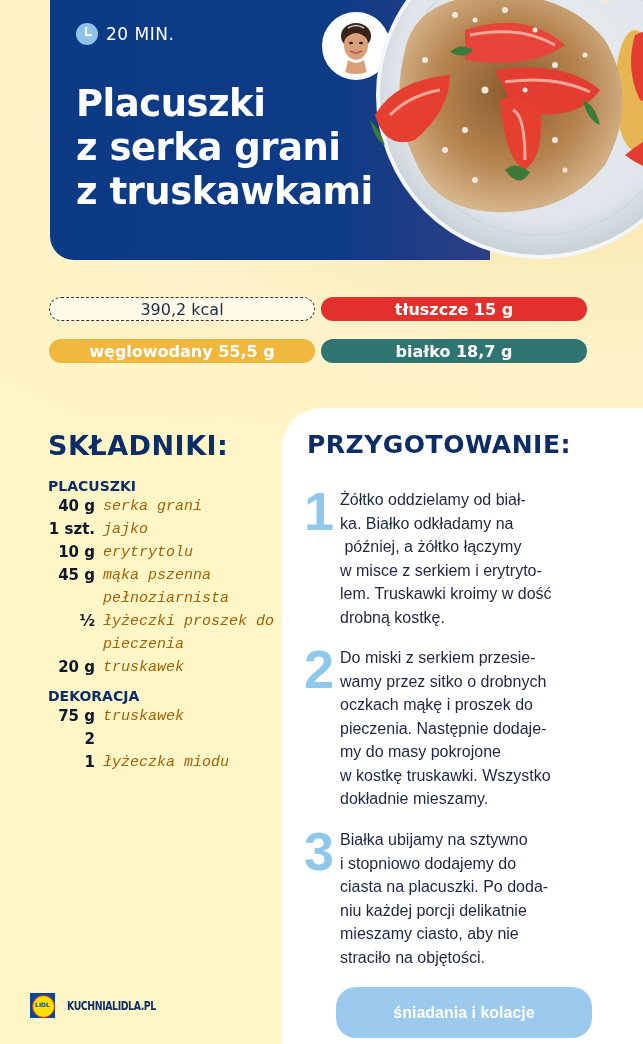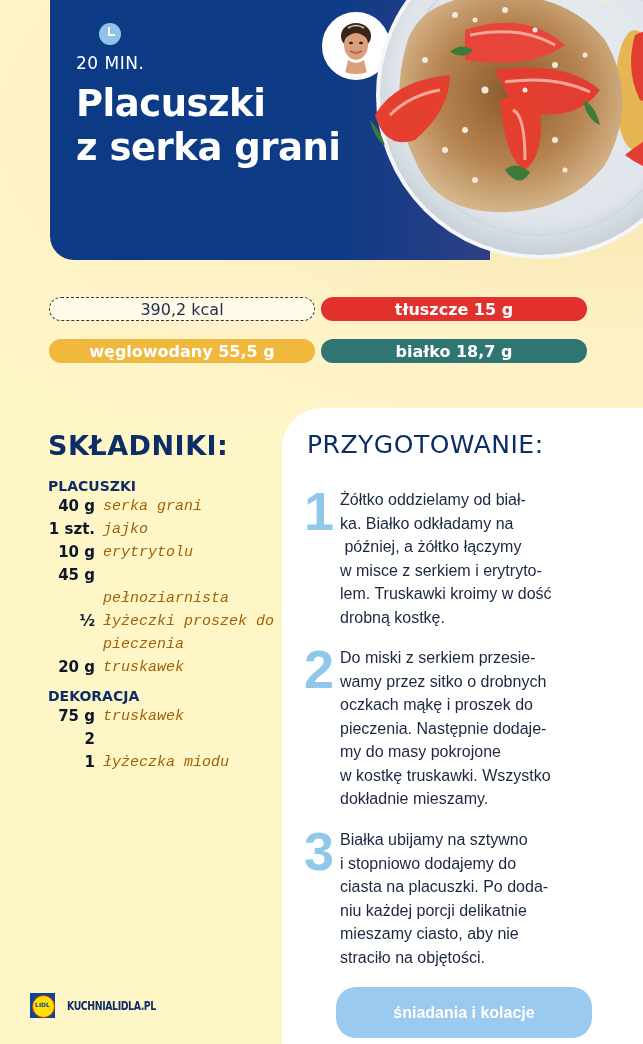--- a/index.html
+++ b/index.html
@@ -16,21 +16,21 @@
   }
   
   .header-card {
     position: absolute; left: 50px; top: 0; width: 440px; height: 260px;
     background: linear-gradient(90deg, #0c3a84 0%, #0e3b85 65%, #2d3f86 100%);
     border-bottom-left-radius: 24px;
     overflow: hidden;
   }
   .time-row {
     position: absolute; left: 26px; top: 23px;
-    display: flex; align-items: center; gap: 8px; flex-direction: column;
+    display: flex; align-items: center; gap: 8px;
   }
   .clock-icon {
     width: 22px; height: 22px; border-radius: 50%;
     background: #8fc3ea; position: relative;
   }
   .clock-icon::before {
     content: ""; position: absolute; left: 9px; top: 4px; width: 2px; height: 8px;
     background: #fff;
   }
   .clock-icon::after {
@@ -75,21 +75,21 @@
   .ing-row { display: flex; font-size: 15px; line-height: 23px; }
   .ing-qty { width: 47px; text-align: right; font-weight: bold; color: #0f172a; font-size: 15px; flex-shrink: 0; }
   .ing-name { padding-left: 8px; font-style: italic; color: #a16207; font-size: 15px; font-family: Liberation Mono, monospace; }
   
   .steps-card {
     position: absolute; left: 282px; top: 408px; width: 361px; height: 636px;
     background: #ffffff; border-top-left-radius: 40px;
   }
   .steps-title {
     position: absolute; left: 25px; top: 22px;
-    font-size: 25px; font-weight: normal; color: #0d2d66; letter-spacing: 0.5px;
+    font-size: 25px; font-weight: bold; color: #0d2d66; letter-spacing: 0.5px;
   }
   .step { position: absolute; left: 22px; display: flex; }
   .step-num {
     width: 30px; font-size: 54px; font-weight: bold; color: #8fc8ea;
     line-height: 46px; margin-right: 6px; flex-shrink: 0;
     font-family: "Liberation Sans", sans-serif;
   }
   .step-text {
     font-size: 16px; line-height: 23.5px; color: #1c2740; width: 305px;
     font-family: "Liberation Sans", sans-serif;
@@ -145,20 +145,21 @@
       <ellipse cx="27" cy="29" rx="2" ry="1.2" fill="#2a1a10"></ellipse>
       <ellipse cx="37" cy="29" rx="2" ry="1.2" fill="#2a1a10"></ellipse>
       <path d="M26 37 Q32 42 38 37 Q32 40 26 37 Z" fill="#fff" stroke="#a33" stroke-width="0.8"></path>
       <path d="M24 46 Q32 52 40 46 L44 64 L20 64 Z" fill="#d9a07a"></path>
       <path d="M20 58 Q32 62 44 58 L46 64 L18 64 Z" fill="#ffffff"></path>
     </svg>
   </div>
   <div class="title">
     <span>Placuszki</span>
     <span>z serka grani</span>
+    <span>z truskawkami</span>
   </div>
 </div>
 
 <svg class="hero" viewBox="0 0 320 270">
   <defs>
     <radialGradient id="plate" cx="50%" cy="45%" r="55%">
       <stop offset="0%" stop-color="#e9eef2"></stop>
       <stop offset="80%" stop-color="#dfe5ea"></stop>
       <stop offset="100%" stop-color="#c7cfd6"></stop>
     </radialGradient>
@@ -222,20 +223,21 @@
   <div class="ing-row">
     <span class="ing-qty">1 szt.</span>
     <span class="ing-name">jajko</span>
   </div>
   <div class="ing-row">
     <span class="ing-qty">10 g</span>
     <span class="ing-name">erytrytolu</span>
   </div>
   <div class="ing-row">
     <span class="ing-qty">45 g</span>
+    <span class="ing-name">mąka pszenna</span>
   </div>
   <div class="ing-row">
     <span class="ing-qty"></span>
     <span class="ing-name">pełnoziarnista</span>
   </div>
   <div class="ing-row">
     <span class="ing-qty">½</span>
     <span class="ing-name">łyżeczki proszek do</span>
   </div>
   <div class="ing-row">

